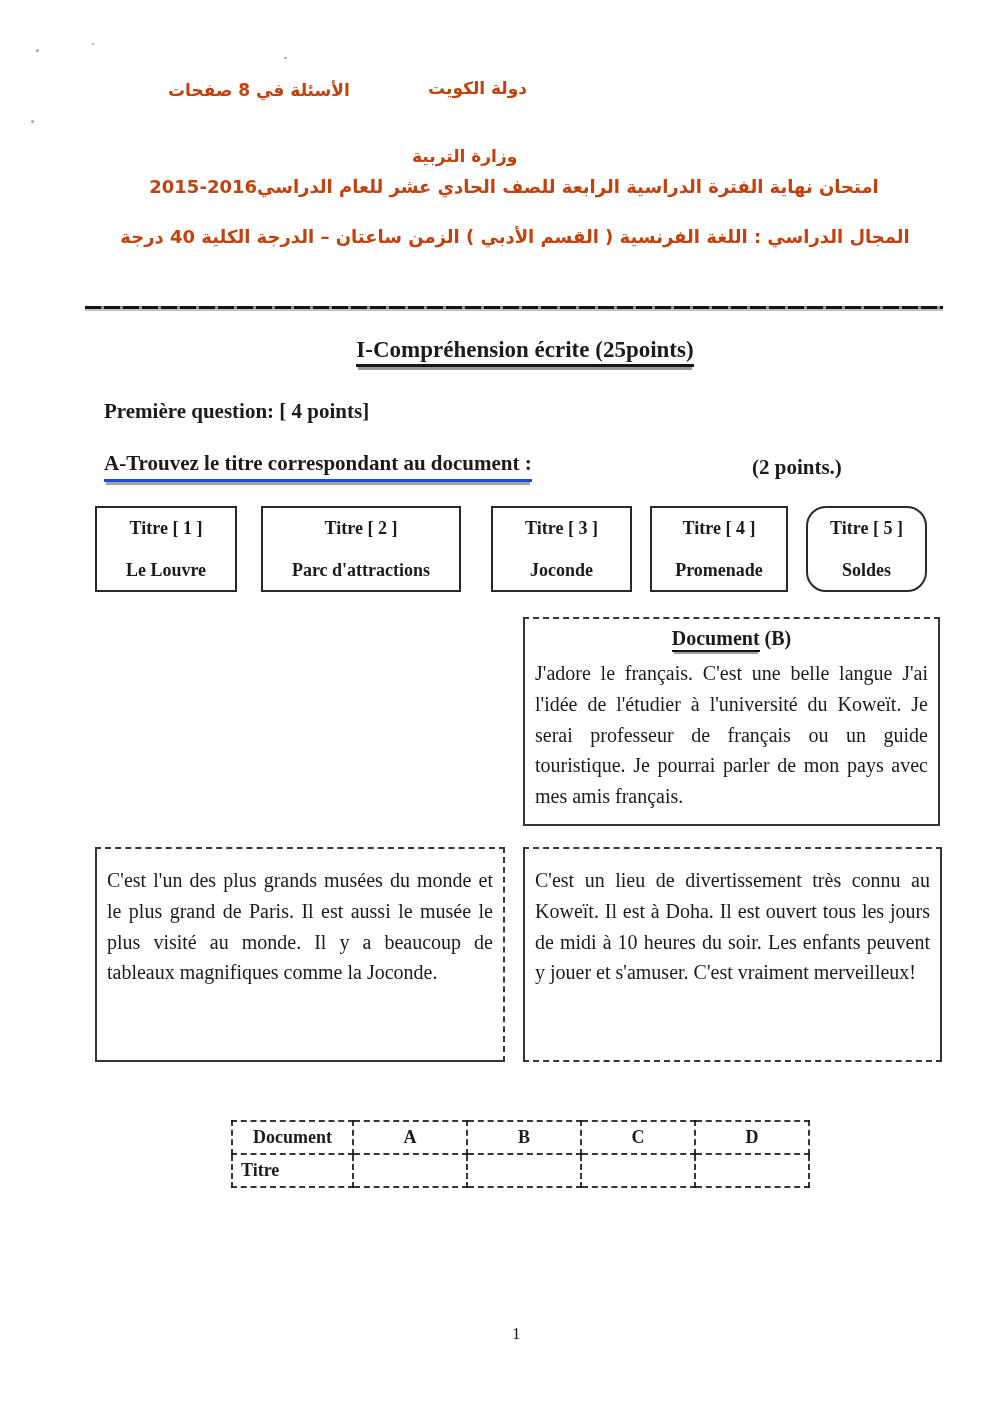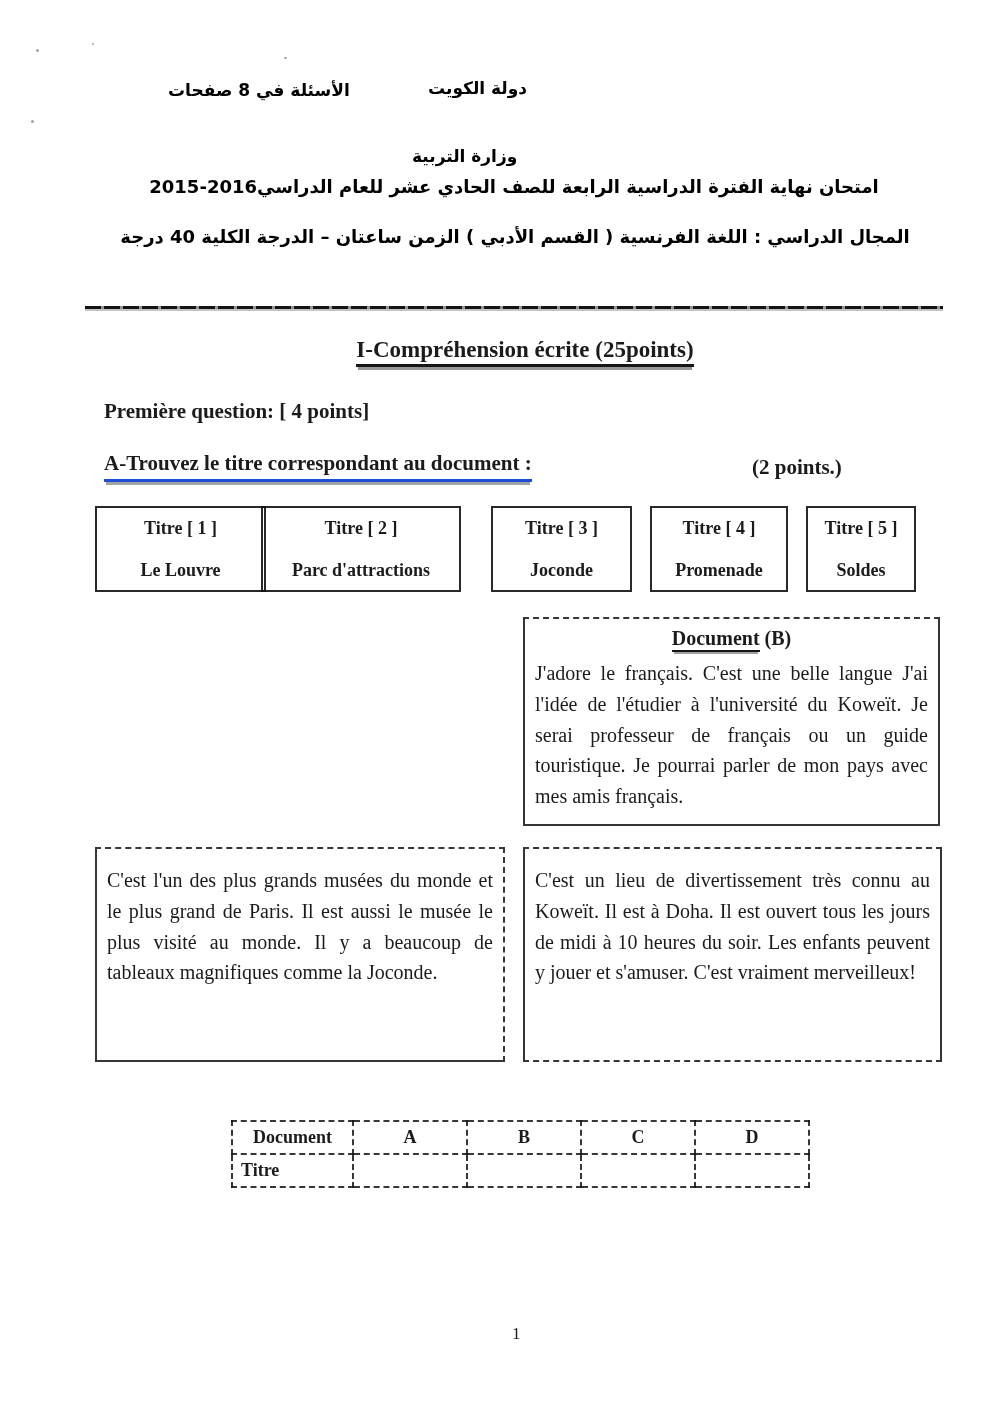--- a/index.html
+++ b/index.html
@@ -10,21 +10,21 @@
     overflow:hidden;
   }
   
   .speck { position:absolute; background:#555; border-radius:50%; opacity:.55; }
   .s1{ left:36px; top:49px; width:3px; height:3px; }
   .s2{ left:92px; top:43px; width:2px; height:2px; }
   .s3{ left:284px; top:57px; width:3px; height:2px; }
   .s4{ left:31px; top:120px; width:3px; height:3px; }
 
   
-  .ar { direction:rtl; unicode-bidi:plaintext; font-family:"DejaVu Sans", sans-serif; font-weight:bold; color:#000000; }
+  .ar { direction:rtl; unicode-bidi:plaintext; font-family:"DejaVu Sans", sans-serif; font-weight:bold; color:#c2410c; }
   .ar-note   { position:absolute; left:168px; top:80px;  font-size:17px; }
   .ar-state  { position:absolute; left:428px; top:78px;  font-size:17px; }
   .ar-ministry{ position:absolute; left:412px; top:146px; font-size:17px; }
   .ar-exam   { position:absolute; left:118px; top:176px; width:792px; text-align:center; font-size:18px; }
   .ar-subject{ position:absolute; left:110px; top:226px; width:810px; text-align:center; font-size:18px; }
 
   .divider {
     position:absolute; left:85px; top:306px; width:858px; height:3px;
     background:repeating-linear-gradient(90deg,#141414 0 16px, rgba(20,20,20,.45) 16px 19px);
     box-shadow:0 2px 0 rgba(20,20,20,.25);
@@ -57,25 +57,25 @@
   }
 
   
   .titre-box {
     position:absolute; top:506px; height:86px;
     border:2px solid rgba(18,18,18,.9);
     display:flex; flex-direction:column; justify-content:space-between;
     padding:10px 2px 9px 2px; box-sizing:border-box;
     text-align:center; font-weight:bold; font-size:18px;
   }
-  .tb1{ left:95px;  width:171px;justify-content:space-between; }
+  .tb1{ left:95px;  width:142px;justify-content:space-between; }
   .tb2{ left:261px; width:200px; }
   .tb3{ left:491px; width:141px; border-style:solid;gap:20px; }
   .tb4{ left:650px; width:138px; }
-  .tb5{ left:806px; width:110px; }
+  .tb5{ left:806px; width:121px;border-radius:20px; }
 
   
   .doc-box {
     position:absolute; box-sizing:border-box;
     border:2px solid rgba(20,20,20,.85);
     padding:8px 10px 6px 10px;
   }
   .doc-a{ left:95px;  top:620px; width:407px; height:206px; border-style:dashed solid solid dashed; }
   .doc-b{ left:523px; top:617px; width:417px; height:209px; border-style:dashed solid solid solid; }
   .doc-c{ left:95px;  top:847px; width:410px; height:215px; border-style:dashed dashed solid solid; }

